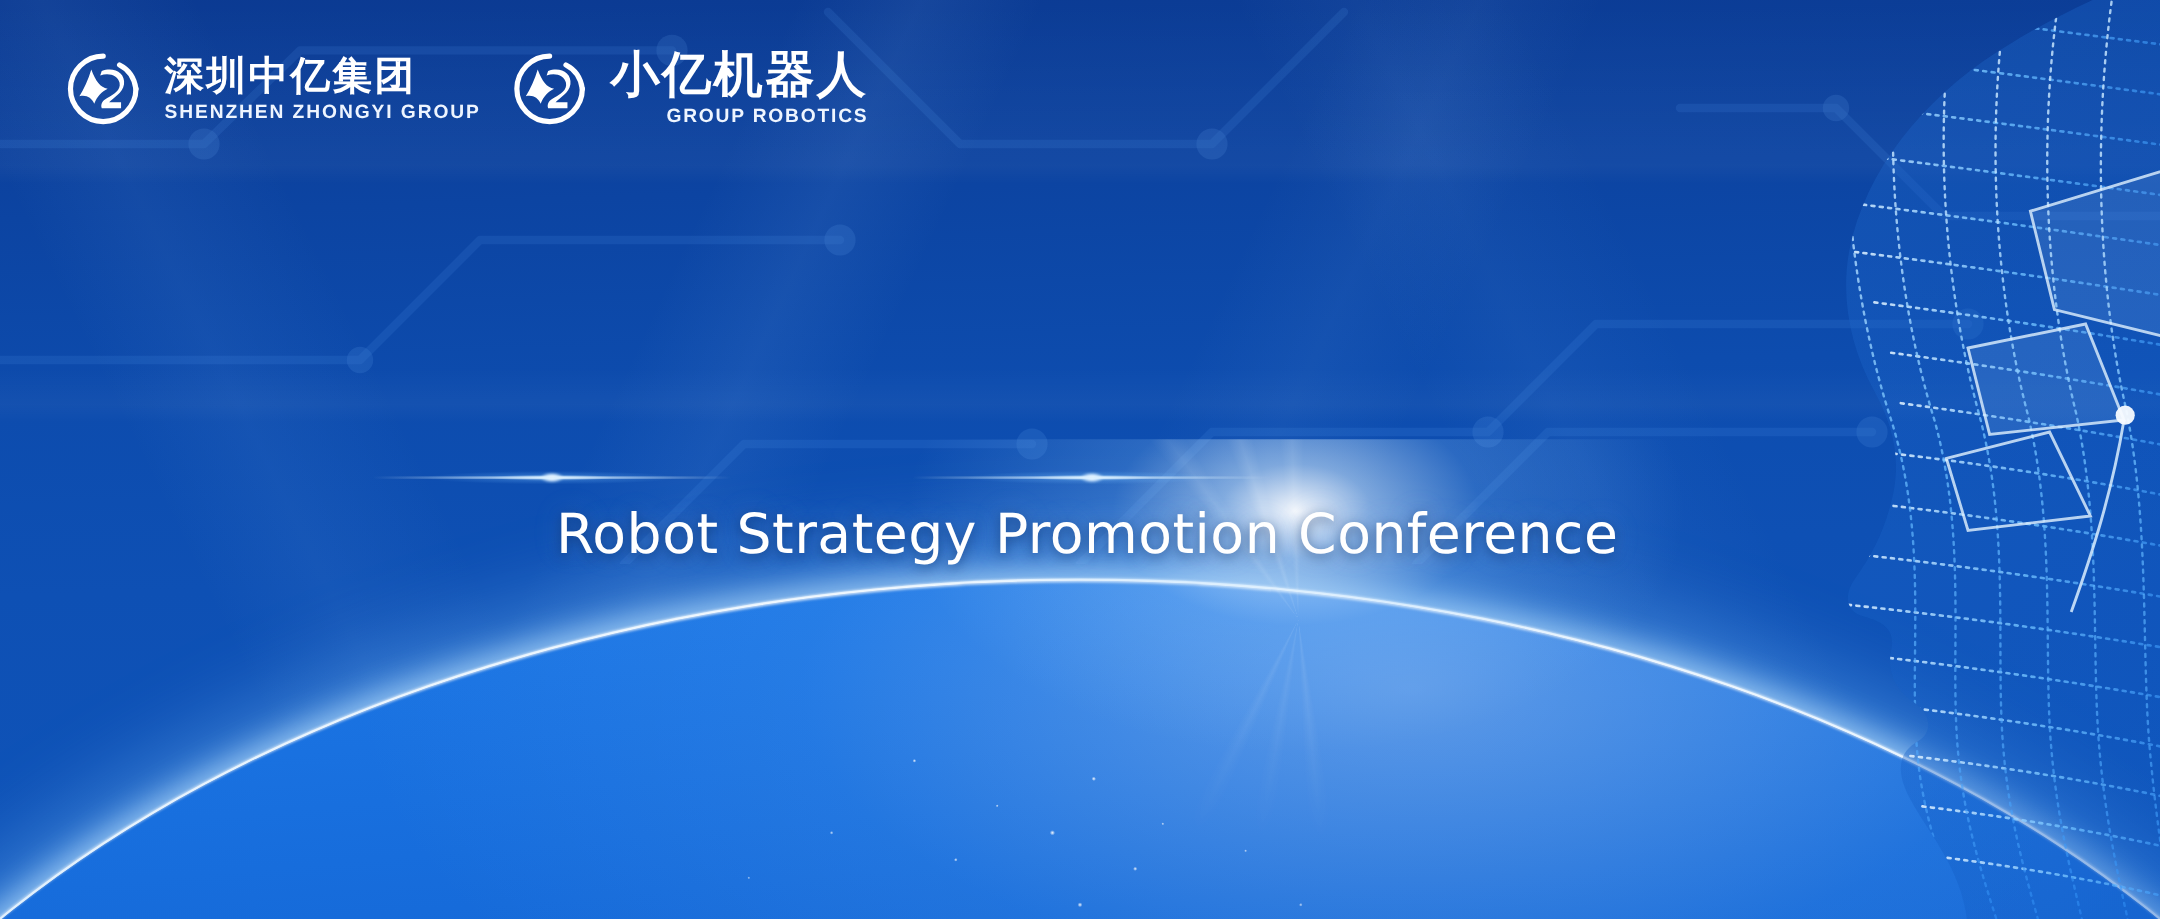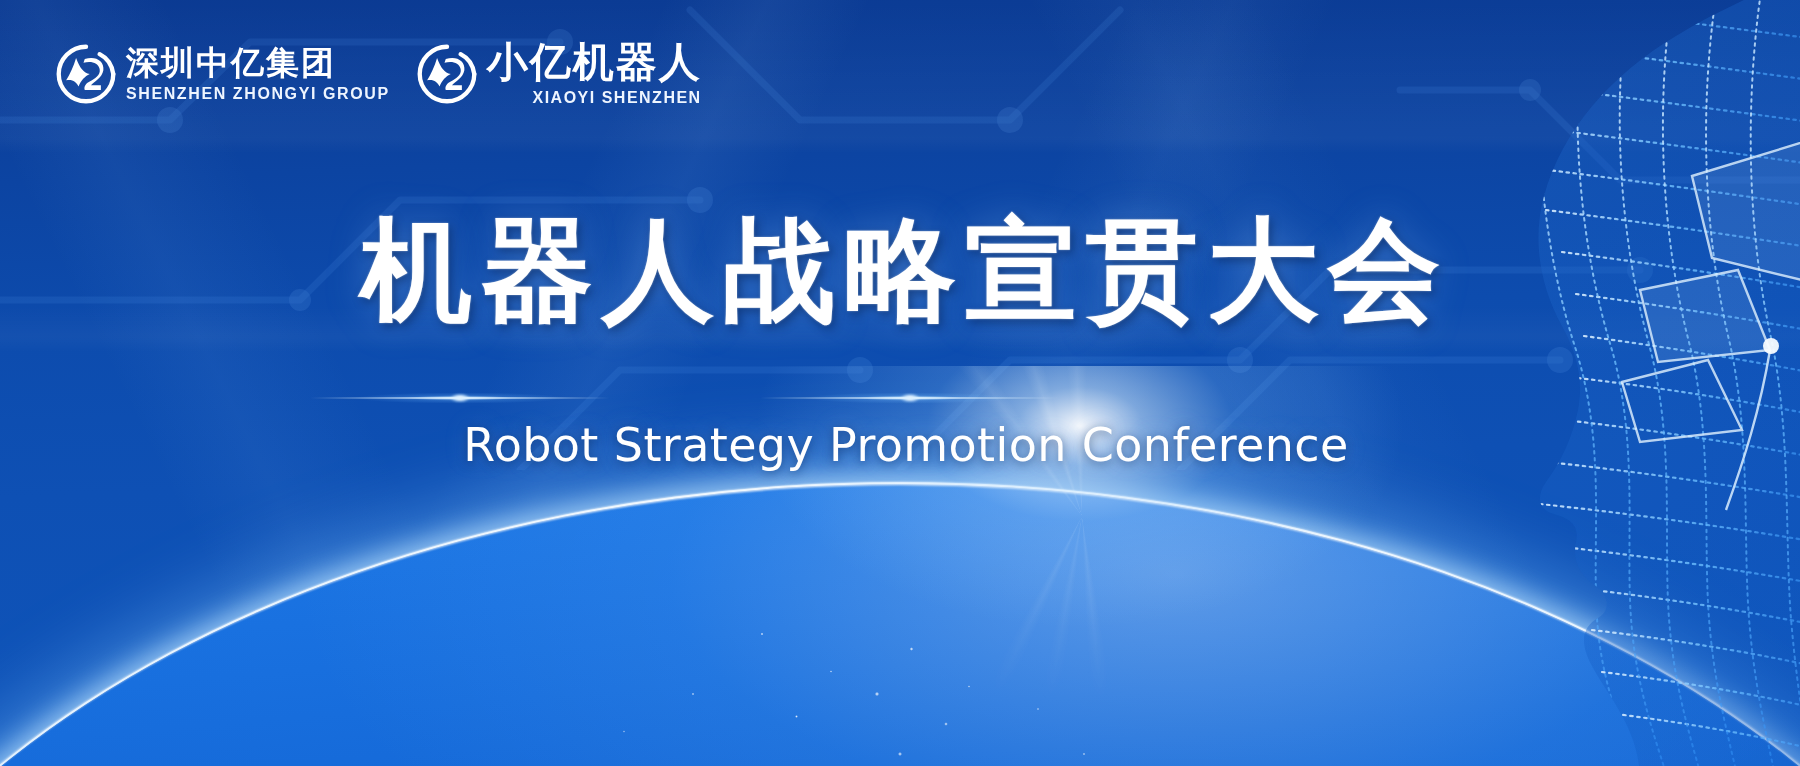--- a/index.html
+++ b/index.html
@@ -133,21 +133,21 @@
     position:absolute; right:-10px; top:-10px;
     width:470px; height:790px;
     pointer-events:none;
   }
 
   
   .logo-row {
     position:absolute; left:55px; top:42px;
     display:flex; align-items:center; gap:26px;
   }
-  .logo { display:flex; align-items:center; gap:9px; }
+  .logo { display:flex; align-items:center; gap:20px; }
   .logo-mark { width:62px; height:62px; flex:0 0 62px; }
   .logo-text { display:flex; flex-direction:column; line-height:1; }
   .logo-cn {
     color:#fff; font-size:33px; font-weight:700; letter-spacing:2px;
     white-space:nowrap;
   }
   .logo-cn.sm { font-size:41px; }
   .logo-en {
     color:#eef5ff; font-size:16px; font-weight:700; letter-spacing:1.6px;
     margin-top:7px; white-space:nowrap;
@@ -344,27 +344,26 @@
       <svg class="logo-mark" viewBox="0 0 100 100">
         <path d="M50 6 C26 6 6 26 6 50 C6 74 26 94 50 94 C74 94 94 74 94 50" fill="none" stroke="#ffffff" stroke-width="7" stroke-linecap="round"></path>
         <path d="M72 18 C84 24 92 36 94 50" fill="none" stroke="#ffffff" stroke-width="7" stroke-linecap="round"></path>
         <path d="M34 24 C30 38 24 50 18 60 C28 58 34 62 38 70 C42 60 48 54 56 50
                  C46 48 40 40 34 24 Z" fill="#ffffff"></path>
         <path d="M46 32 C58 28 70 32 72 42 C74 52 64 58 56 62 C50 65 46 70 48 76
                  L74 76 L74 68 L58 68 C64 62 76 56 78 44 C80 28 64 20 48 26 Z" fill="#ffffff"></path>
       </svg>
       <div class="logo-text">
         <span class="logo-cn sm">小亿机器人</span>
-        <span class="logo-en r">XIAOYI SHENZHEN</span>
+        <span class="logo-en r">GROUP ROBOTICS</span>
       </div>
     </div>
 
   </div>
 
-  <div class="headline">机器人战略宣贯大会</div>
 
   <div class="flare flare-l">
     <div class="flare-core"></div>
   </div>
   <div class="flare flare-r">
     <div class="flare-core"></div>
   </div>
 
   <div class="subtitle">Robot Strategy Promotion Conference</div>
 

